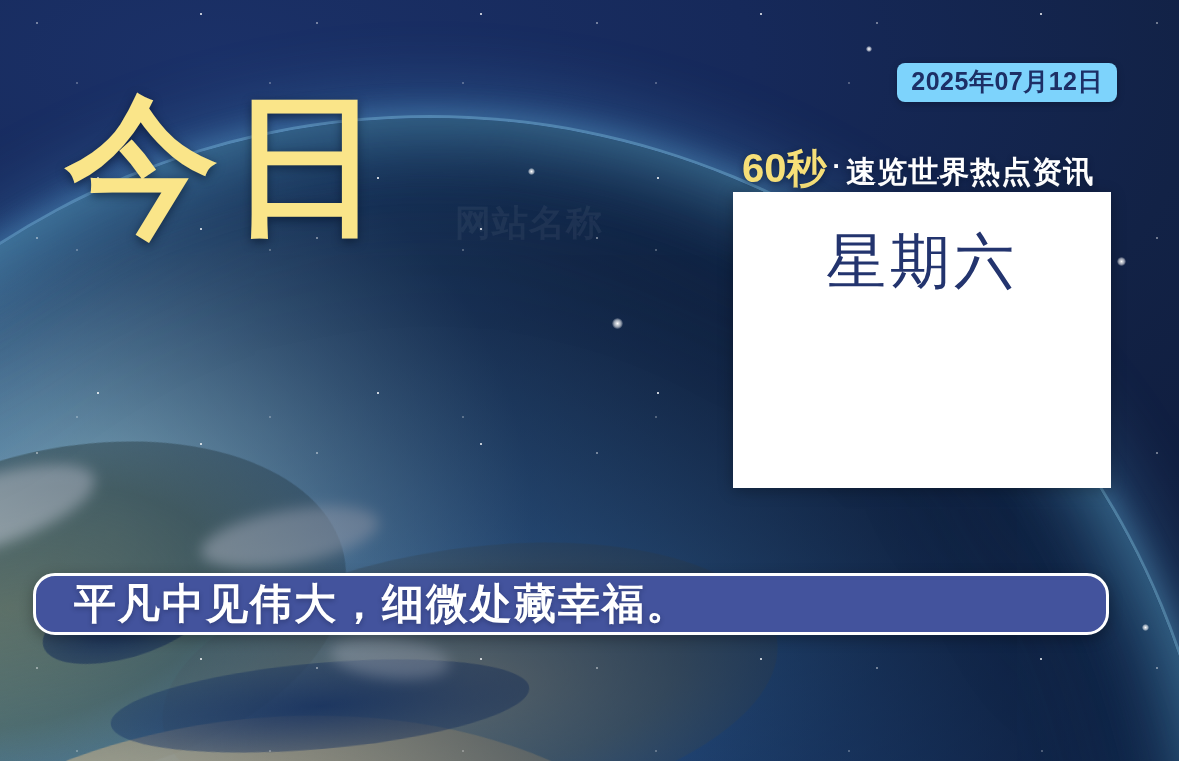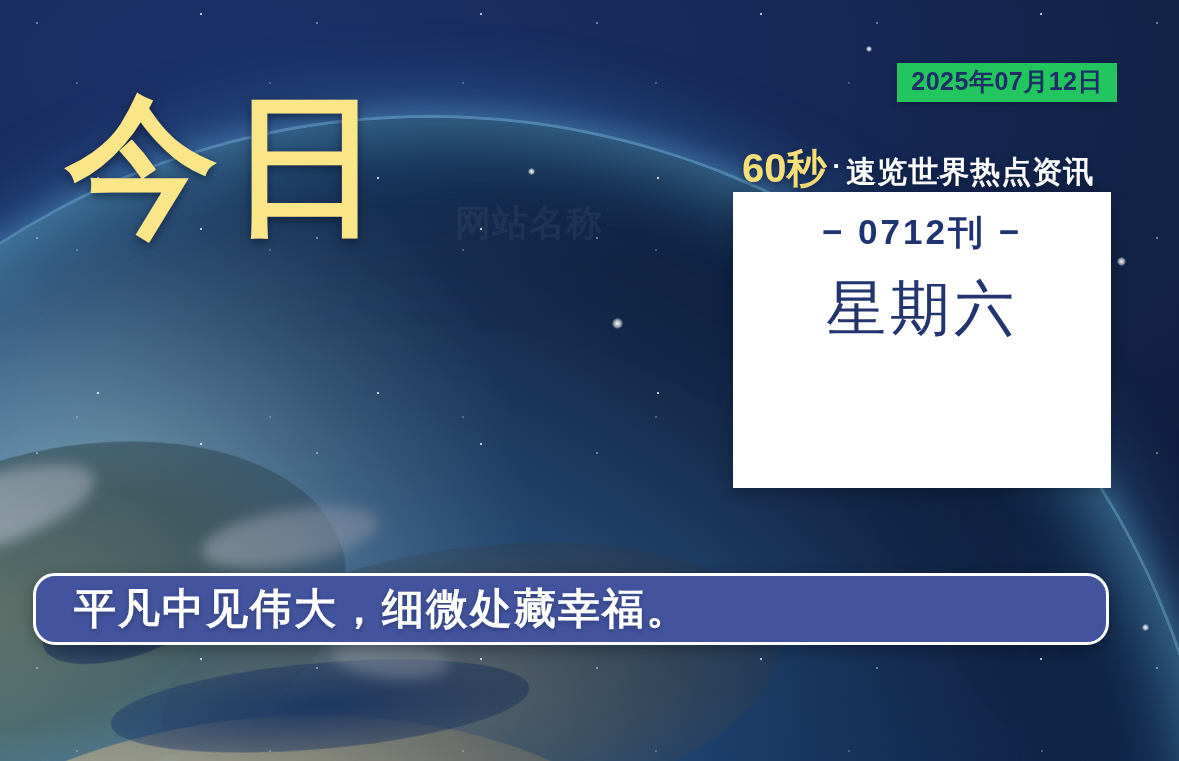--- a/index.html
+++ b/index.html
@@ -171,27 +171,27 @@
     margin-left:-14px;
     margin-top:4px;
     text-shadow:0 4px 14px rgba(4,14,34,.50);
   }
 
   
   .date-pill{
     position:absolute;
     right:62px;
     top:63px;
-    background:#22c55e;
+    background:#7dd3fc;
     color:#1d2f66;
     font-size:25px;
     font-weight:700;
     letter-spacing:.5px;
     padding:6px 14px 8px;
-    border-radius:0;
+    border-radius:8px;
     line-height:1;
     box-shadow:0 2px 7px rgba(0,0,0,.25);
     white-space:nowrap;
     margin-left:12px;
   }
 
   
   .tagline{
     position:absolute;
     left:742px;
@@ -261,21 +261,21 @@
     letter-spacing:4px;
     line-height:1;
   }
 
   
   .quote-bar{
     position:absolute;
     left:33px;
     top:573px;
     width:1076px;
-    height:72px;
+    height:62px;
     box-sizing:border-box;
     background:#43539d;
     border:3px solid #ffffff;
     border-radius:22px;
     display:flex;
     align-items:center;
     box-shadow:0 4px 14px rgba(0,0,0,.30);
   }
   .quote-text{
     color:#ffffff;
@@ -328,21 +328,20 @@
 
   <div class="headline">
     <span class="hl-row hl-top">今日</span>
   </div>
 
   <div class="tagline">
     <span class="tag-sec">60秒</span><span class="tag-dot">·</span><span class="tag-txt">速览世界热点资讯</span>
   </div>
 
   <div class="card">
-    <div class="card-issue">− 0712刊 −</div>
     <div class="card-week">星期六</div>
   </div>
 
   <div class="quote-bar">
     <span class="quote-text">平凡中见伟大，细微处藏幸福。</span>
   </div>
 
 </div>
 
 </body></html>

